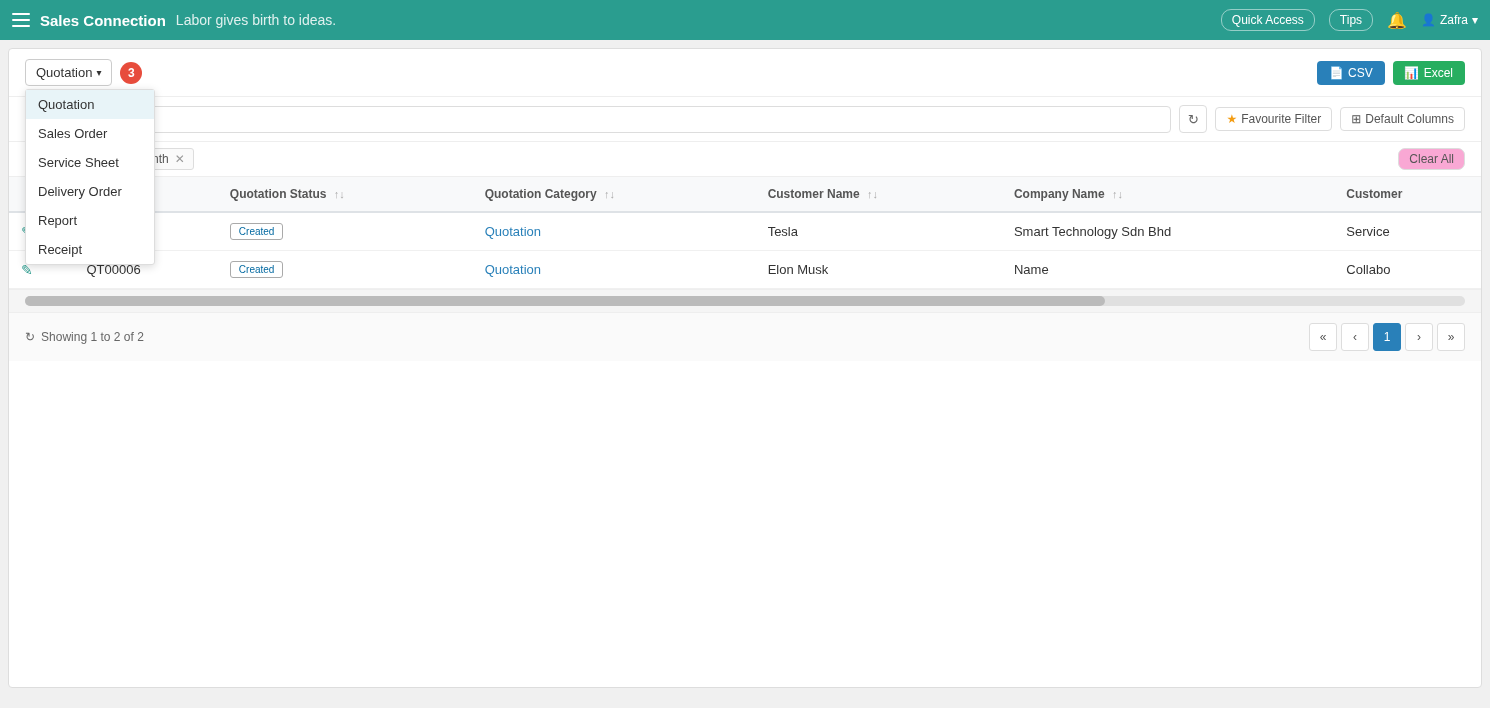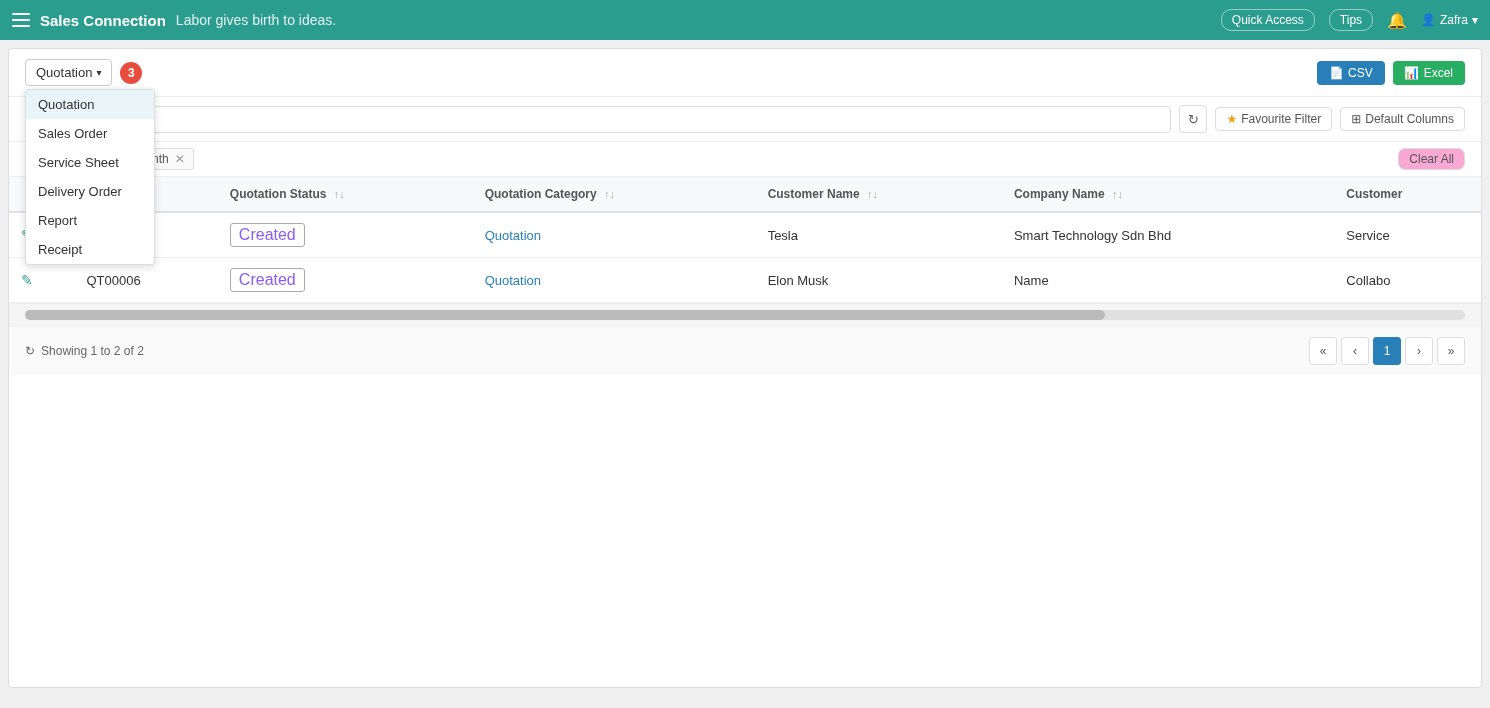--- a/index.html
+++ b/index.html
@@ -150,21 +150,21 @@
     thead th {
       padding: 10px 12px; text-align: left; font-size: 12px; font-weight: 600;
       color: #555; white-space: nowrap;
     }
     thead th .sort-icon { color: #aaa; margin-left: 4px; font-size: 11px; }
     tbody tr { border-bottom: 1px solid #f0f0f0; }
     tbody td { padding: 10px 12px; font-size: 13px; color: #333; }
     .edit-icon { color: #2a9d8f; cursor: pointer; font-size: 14px; }
     .status-badge {
       display: inline-block; border: 1px solid #aaa; border-radius: 3px;
-      padding: 2px 8px; font-size: 16px; color: #8b5cf6; background: white;
+      padding: 2px 8px; font-size: 10px; color: #0369a1; background: white;
     }
     .link-text { color: #2980b9; cursor: pointer; }
 
     
     .pagination-bar {
       padding: 10px 16px; display: flex; align-items: center; justify-content: space-between;
       border-top: 1px solid #eee; background: #fafafa;
     }
     .showing-text { color: #666; font-size: 12px; display: flex; align-items: center; gap: 6px; }
     .pagination-controls { display: flex; align-items: center; gap: 4px; }

